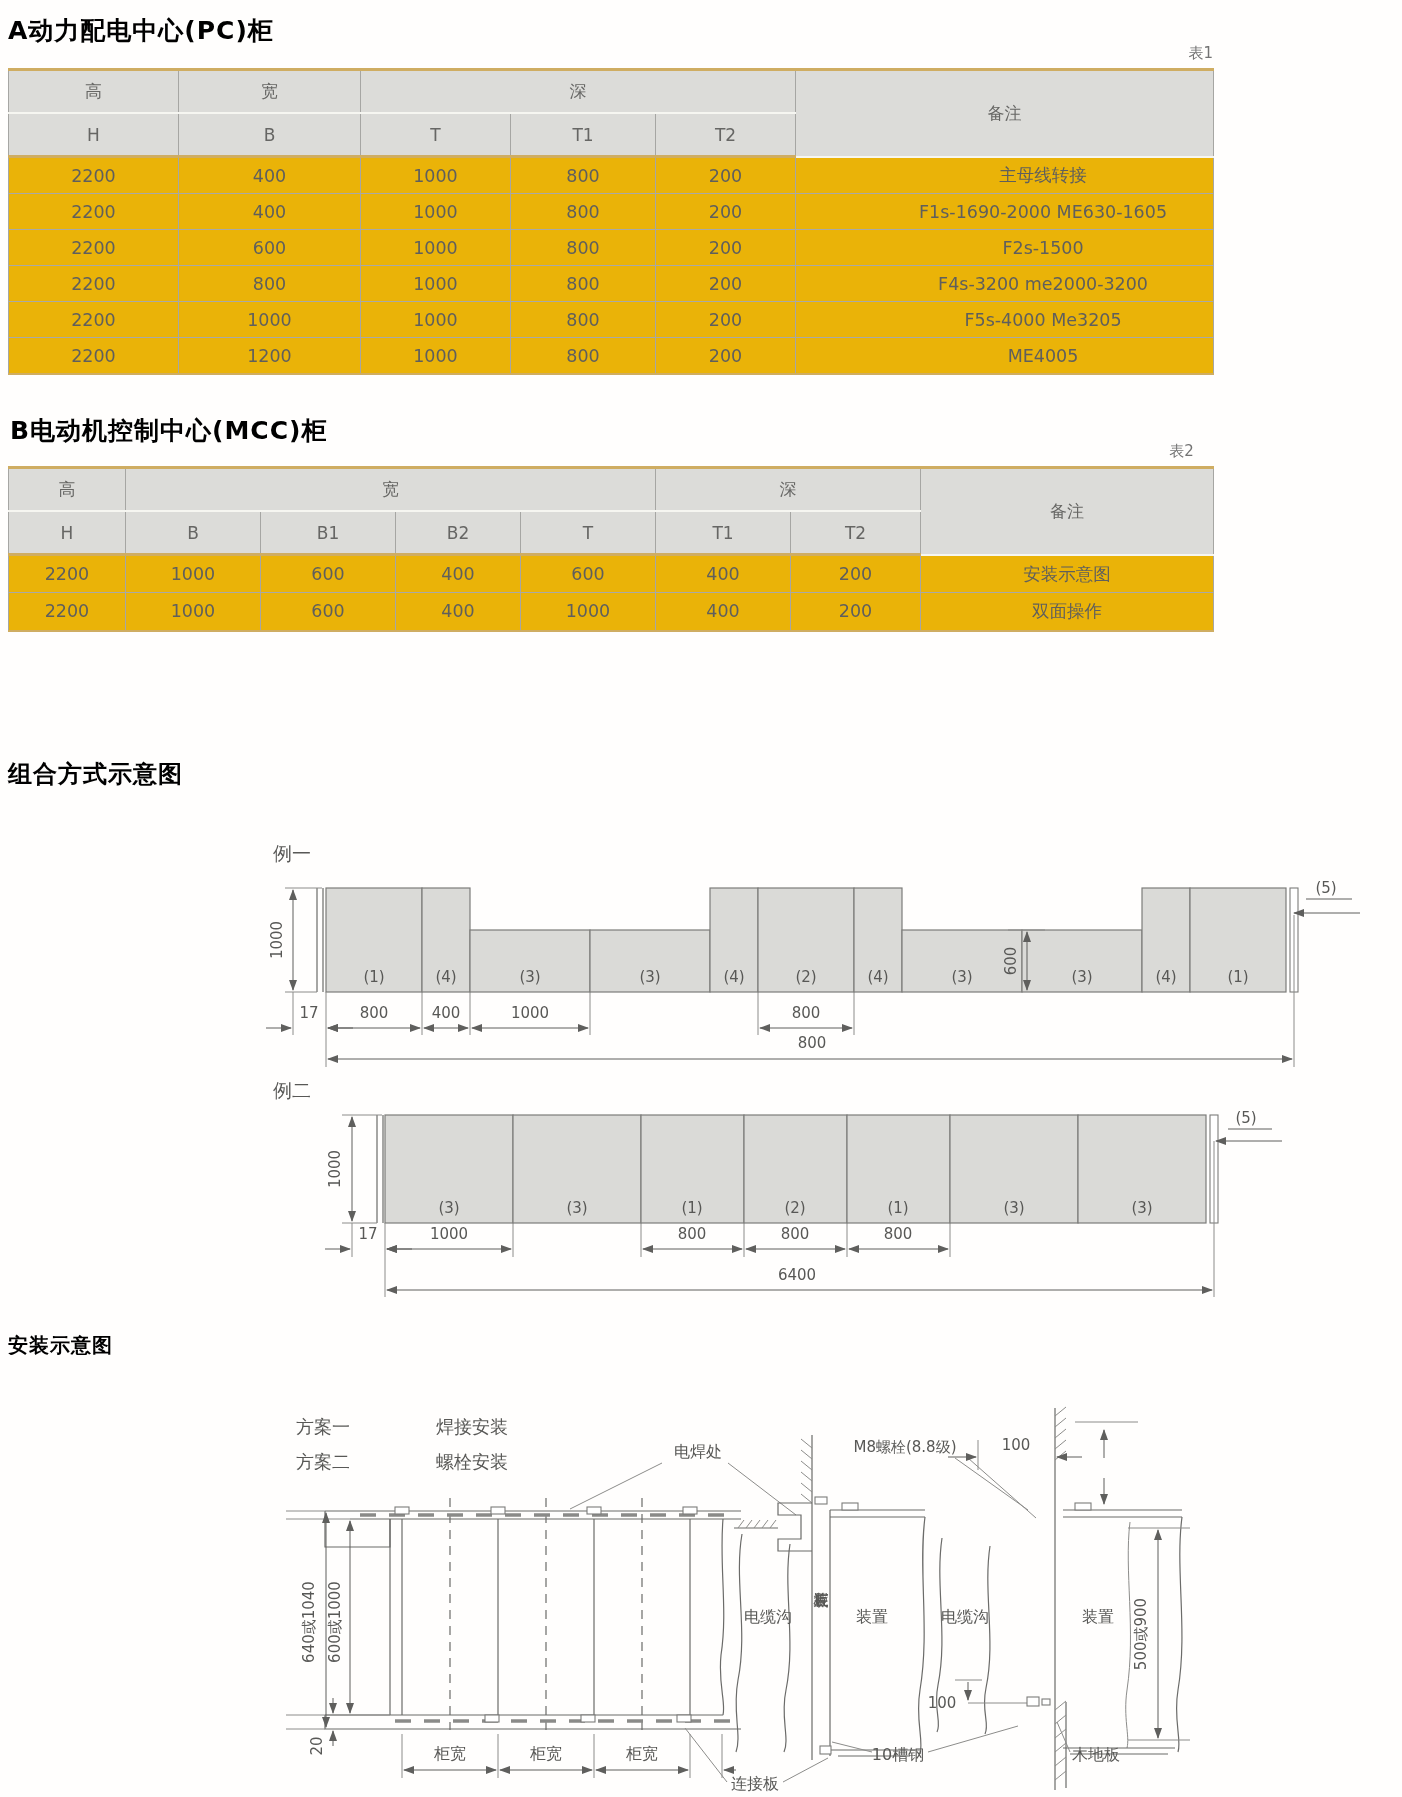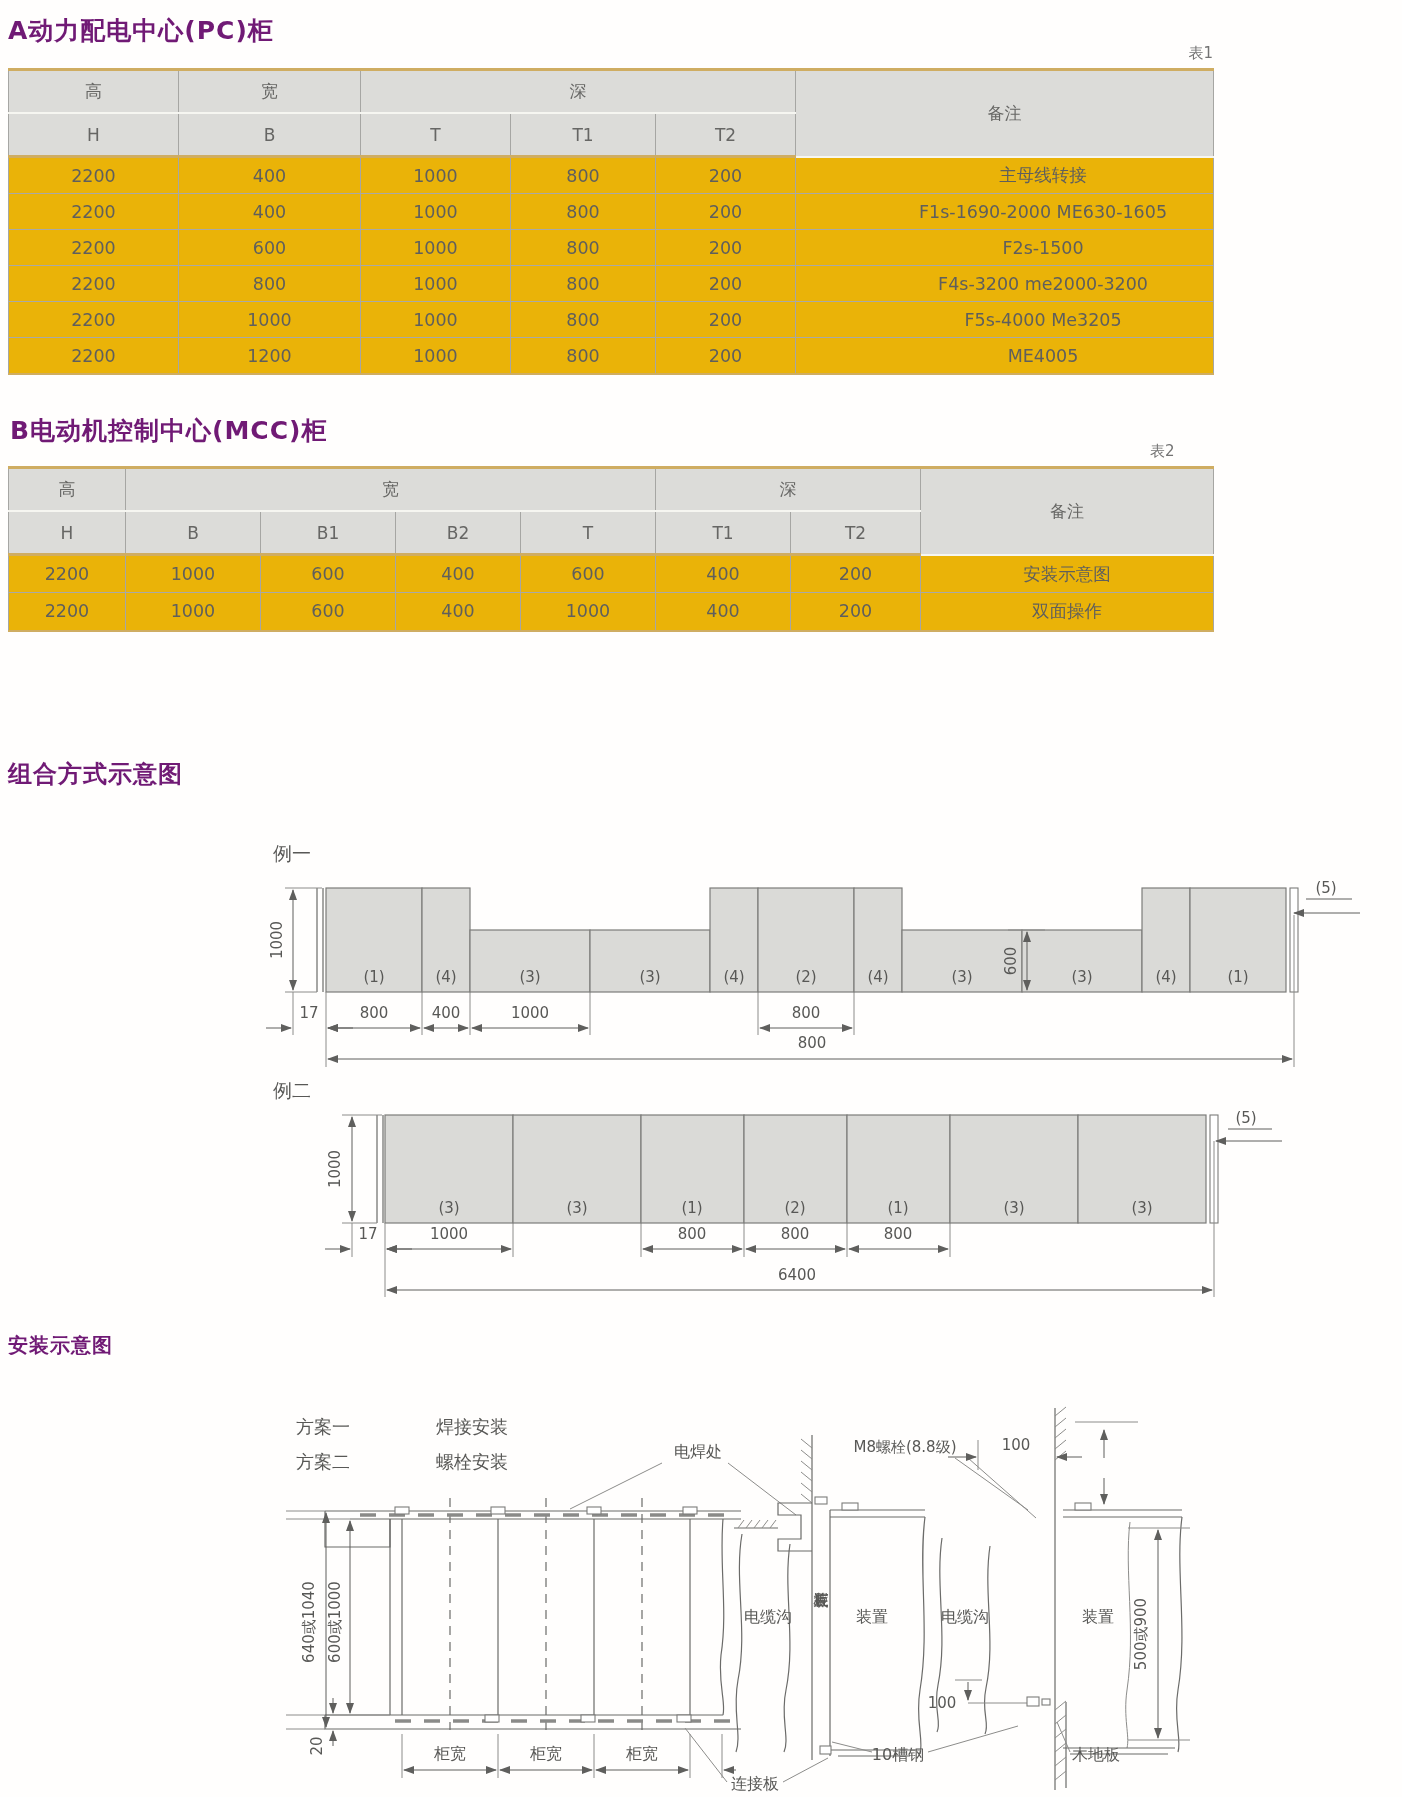--- a/index.html
+++ b/index.html
@@ -1,18 +1,18 @@
 <!DOCTYPE html>
 <html><head>
 <meta charset="utf-8">
 <style>
   html,body{margin:0;padding:0;background:#ffffff;}
   #page{position:relative;width:1402px;height:1797px;background:#fffefd;overflow:hidden;
         font-family:"DejaVu Sans",sans-serif;}
-  .sec-title{position:absolute;font-size:25px;font-weight:bold;color:#701a75;letter-spacing:1px;}
+  .sec-title{position:absolute;font-size:25px;font-weight:bold;color:#000000;letter-spacing:1px;}
   .tbl-tag{position:absolute;font-size:15px;color:#737373;}
   .tblwrap{position:absolute;left:8px;width:1205px;}
   table.spec{border-collapse:collapse;table-layout:fixed;width:1205px;}
   table.spec th,table.spec td{border-left:1px solid #a6a6a3;border-right:1px solid #a6a6a3;
         font-weight:normal;text-align:center;color:#5f5f5d;}
   table.spec thead th{background:#dcdcd9;font-size:17px;color:#666664;}
   table.spec thead tr.grp th{height:39px;border-top:3px solid #cfad62;border-bottom:2px solid #f6f6f1;}
   table.spec thead tr.sub th{height:39px;}
   table.spec thead th.goldline{border-bottom:3px solid #cfad62;text-align:center;}
   table.spec tbody td{height:33px;font-size:17.5px;border-bottom:1px solid #a9a9a6;background:#eab308;}
@@ -109,21 +109,21 @@
             <td>1000</td>
             <td>800</td>
             <td>200</td>
             <td class="note-left">ME4005</td>
           </tr>
       </tbody>
     </table>
   </div>
 
   <div class="sec-title" style="left:10px;top:414px;">B电动机控制中心(MCC)柜</div>
-  <div class="tbl-tag" style="left:1150px;top:442px;width:63px;text-align:left;">表2</div>
+  <div class="tbl-tag" style="left:1150px;top:442px;width:63px;text-align:center;">表2</div>
 
   <div class="tblwrap" style="top:466px;">
     <table class="spec">
       <colgroup>
           <col style="width:117px">
           <col style="width:135px">
           <col style="width:135px">
           <col style="width:125px">
           <col style="width:135px">
           <col style="width:135px">

